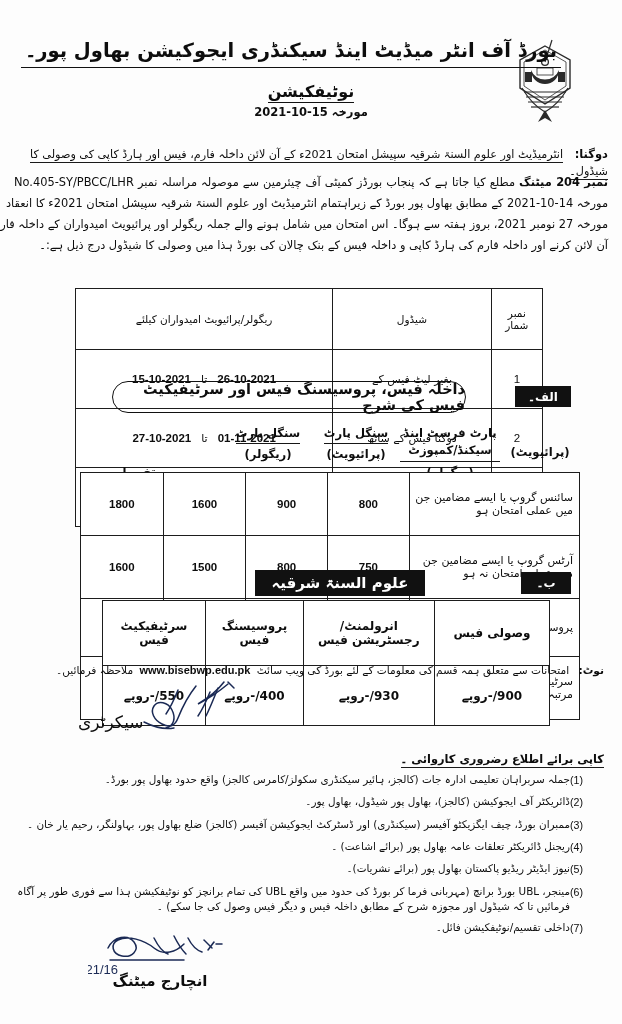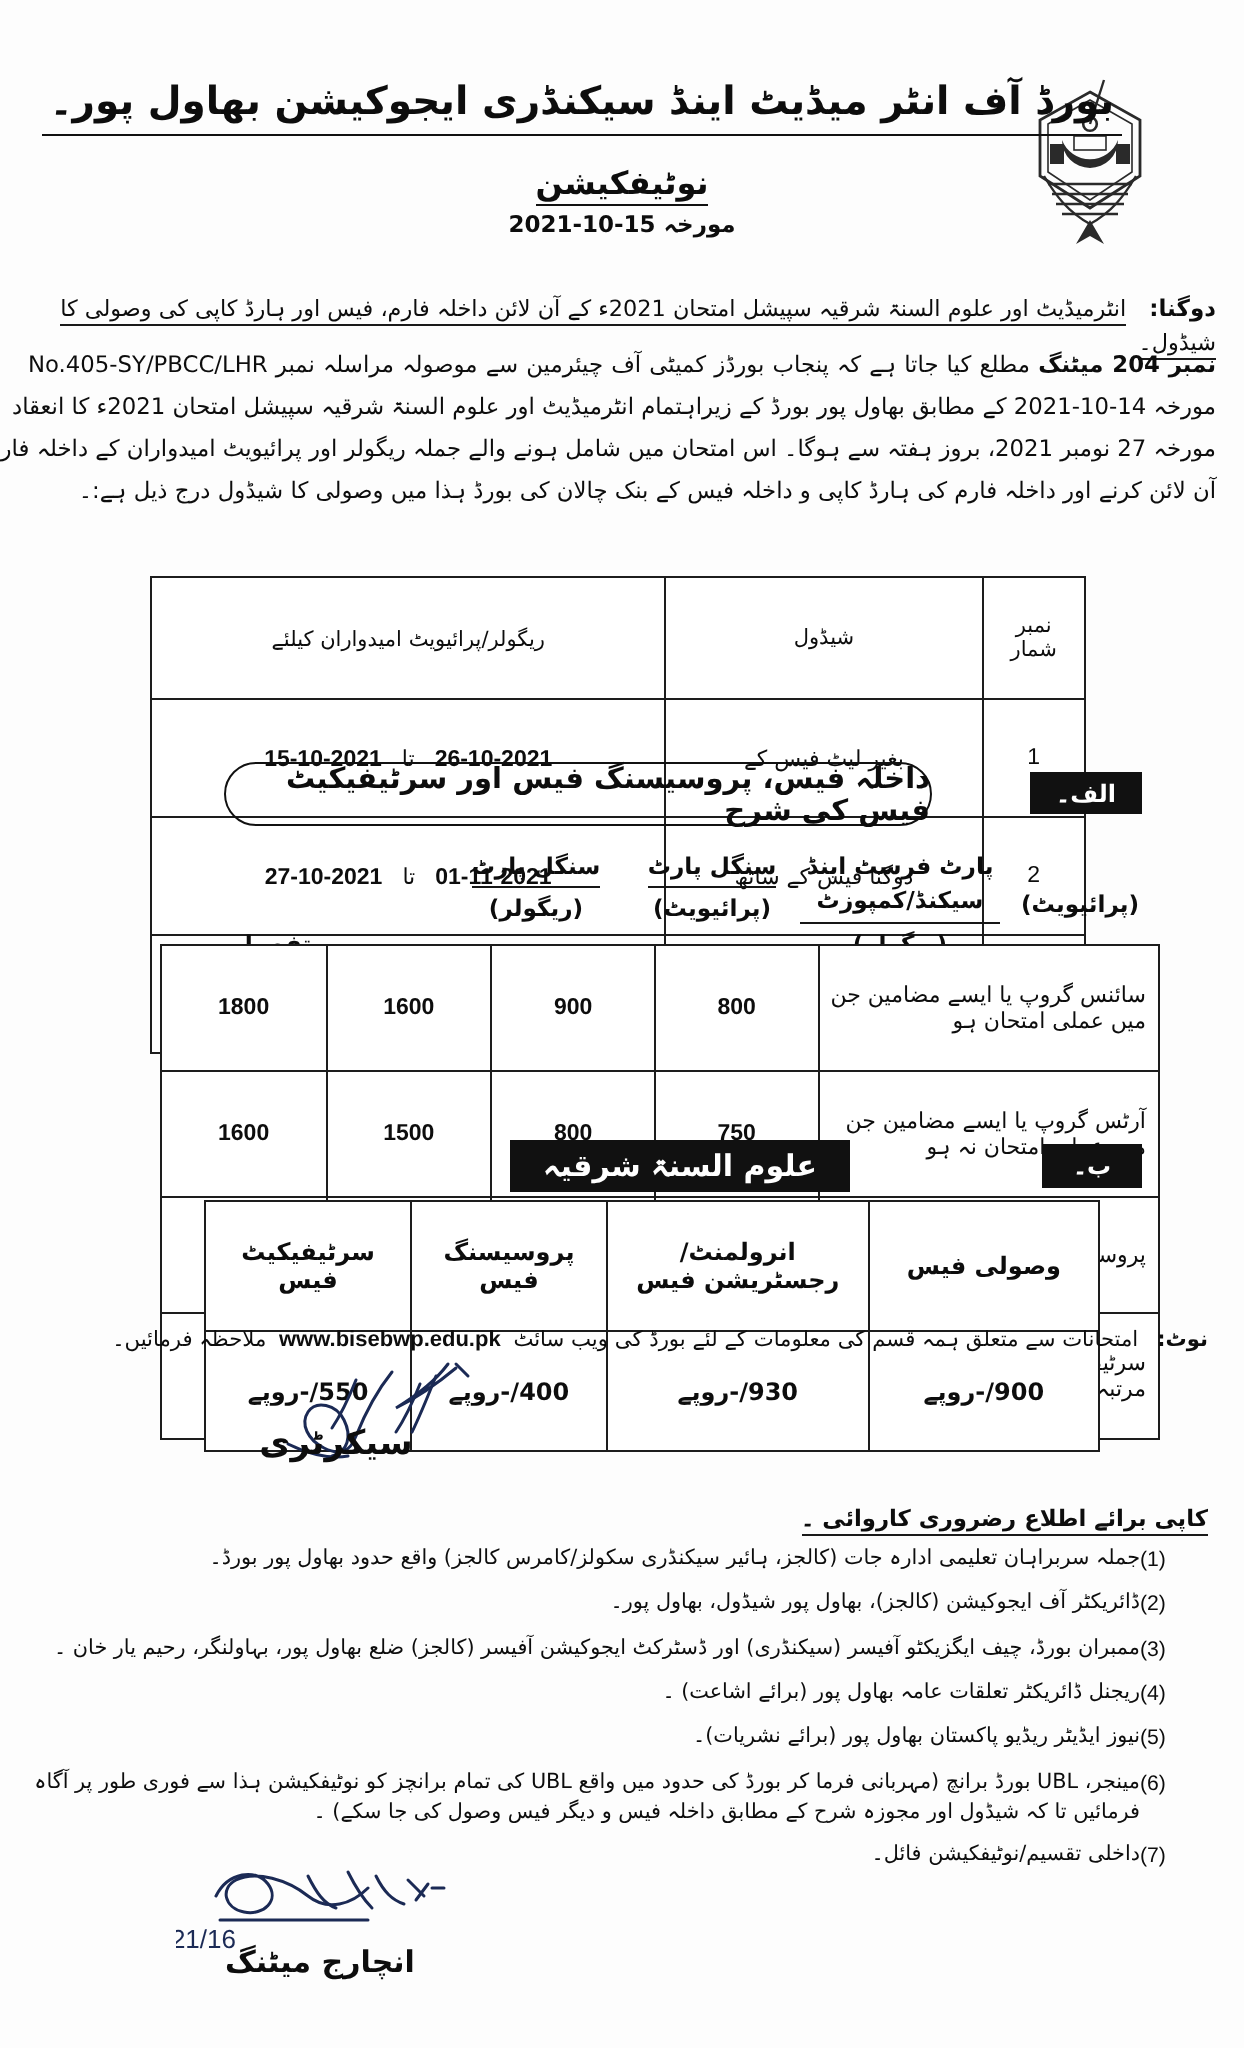--- a/index.html
+++ b/index.html
@@ -201,22 +201,22 @@
   #note-label { font-weight: bold; margin-left: 6px; }
   #note-url { font-family: "Liberation Sans", sans-serif; font-weight: bold; font-size: 11px; margin: 0 3px; }
 
   
   #signature-secretary {
     left: 78px; top: 678px; width: 190px; height: 56px;
   }
   #signature-secretary svg { width: 100%; height: 100%; }
   #secretary-label {
     left: 78px; top: 712px; width: 180px;
-    text-align: center;
-    font-size: 17px; font-weight: bold;
+    text-align: left;
+    font-size: 17px; font-weight: normal;
     letter-spacing: 2px;
   }
 
   
   #copy-heading {
     left: 14px; right: 18px; top: 752px;
     text-align: right;
     font-size: 11.4px;
     font-weight: bold;
   }

